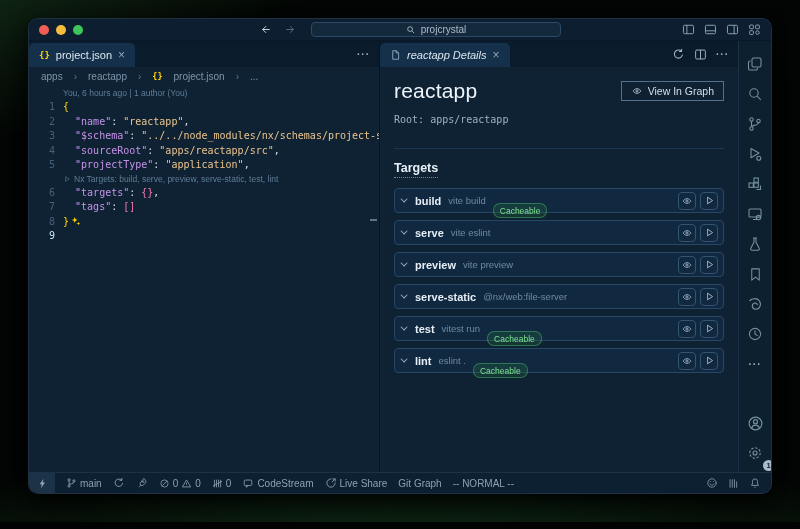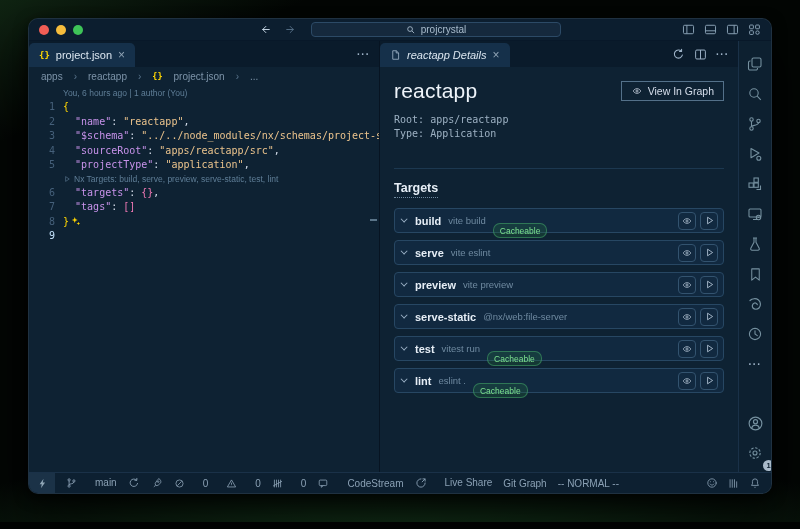--- a/index.html
+++ b/index.html
@@ -67,21 +67,21 @@
   .overview-mark { position:absolute; right:2px; top:134px; width:7px; height:2px; background:#5a7488; }
 
   
   .panel-body { flex:1; padding:10px 14px 0; overflow:hidden; }
   .panel-header { display:flex; align-items:center; justify-content:space-between; margin-top:2px; }
   .panel-title { font-size:21px; font-weight:500; color:#eef4fa; letter-spacing:.2px; }
   .graph-btn { display:inline-flex; align-items:center; gap:5px; background:transparent;
     border:1px solid #54718a; border-radius:0; color:#d6deeb; font-size:10.5px;
     padding:3px 9px; font-family:"Liberation Sans", sans-serif; cursor:pointer; }
   .meta { margin-top:10px; font-family:"DejaVu Sans Mono", monospace; font-size:10px;
-    color:#9db1c3; line-height:14px; padding-bottom:27px; border-bottom:1px solid #1c3850; }
+    color:#9db1c3; line-height:14px; padding-bottom:21px; border-bottom:1px solid #1c3850; }
   .targets-h { margin:12px 0 10px; font-size:12.5px; font-weight:bold; color:#e6eef6;
     display:inline-block; border-bottom:1px dotted #6f8aa0; padding-bottom:2px; }
   .target-row { display:flex; align-items:center; gap:7px; height:25px; margin-bottom:7px;
     border:1px solid #274763; border-radius:4px; background:#112940; padding:0 5px 0 8px; }
   .target-row .chev { width:5px; height:5px; border-left:1px solid #9fb4c8; border-bottom:1px solid #9fb4c8;
     transform:rotate(-45deg) translateY(-2px); flex:0 0 5px; }
   .target-row .tname { font-size:11px; font-weight:bold; color:#e6eef6; }
   .target-row .tcmd { font-size:9.5px; color:#6f8aa0; }
   .badge { font-size:8.5px; color:#7de28f; background:rgba(35,110,60,.28);
     border:1px solid rgba(80,190,115,.45); border-radius:7px; padding:1.5px 6px;margin-top:20px; }
@@ -95,21 +95,21 @@
   .gear-wrap { position:relative; }
   .act-badge { position:absolute; right:-3px; bottom:-3px; width:11px; height:11px; border-radius:50%;
     background:#a9bac9; color:#0b1d2d; font-size:7.5px; font-weight:bold;
     display:flex; align-items:center; justify-content:center; }
 
   
   .statusbar { height:21px; flex:0 0 21px; background:#0d2031; border-top:1px solid #1a3148;
     display:flex; align-items:center; font-size:10px; color:#8aa0b4; padding:0 10px 0 0; }
   .sb-left { display:flex; align-items:center; gap:11px; height:100%; }
   .sb-right { margin-left:auto; display:flex; align-items:center; gap:10px; }
-  .sb-item { display:inline-flex; align-items:flex-start; gap:18px; }
+  .sb-item { display:inline-flex; align-items:center; gap:3px; }
   .sb-remote { height:100%; width:26px; background:#1b3247; display:flex; align-items:center; justify-content:center; }
 
   svg.ic { display:block; }
 </style>
 </head>
 <body>
 
 <div class="stage">
   <div class="window">
 
@@ -253,21 +253,20 @@
                 <svg class="ic" width="12" height="10" viewBox="0 0 16 16" fill="none" stroke="#d6deeb" stroke-width="1.2">
                     <path d="M1.8 8s2.4-3.8 6.2-3.8S14.2 8 14.2 8s-2.4 3.8-6.2 3.8S1.8 8 1.8 8z"></path>
                     <circle cx="8" cy="8" r="1.7"></circle>
                   </svg>
               </span>
               <span>View In Graph</span>
             </button>
           </div>
           <div class="meta">
             <div><span>Root:</span> <span>apps/reactapp</span></div>
-            <div><span>Type:</span> <span>Application</span></div>
           </div>
           <div>
             <span class="targets-h">Targets</span>
           </div>
           <div>
               <div class="target-row">
                 <span class="chev"></span>
                 <span class="tname">build</span>
                 <span class="tcmd">vite build</span>
                 <span class="badge">Cacheable</span>

